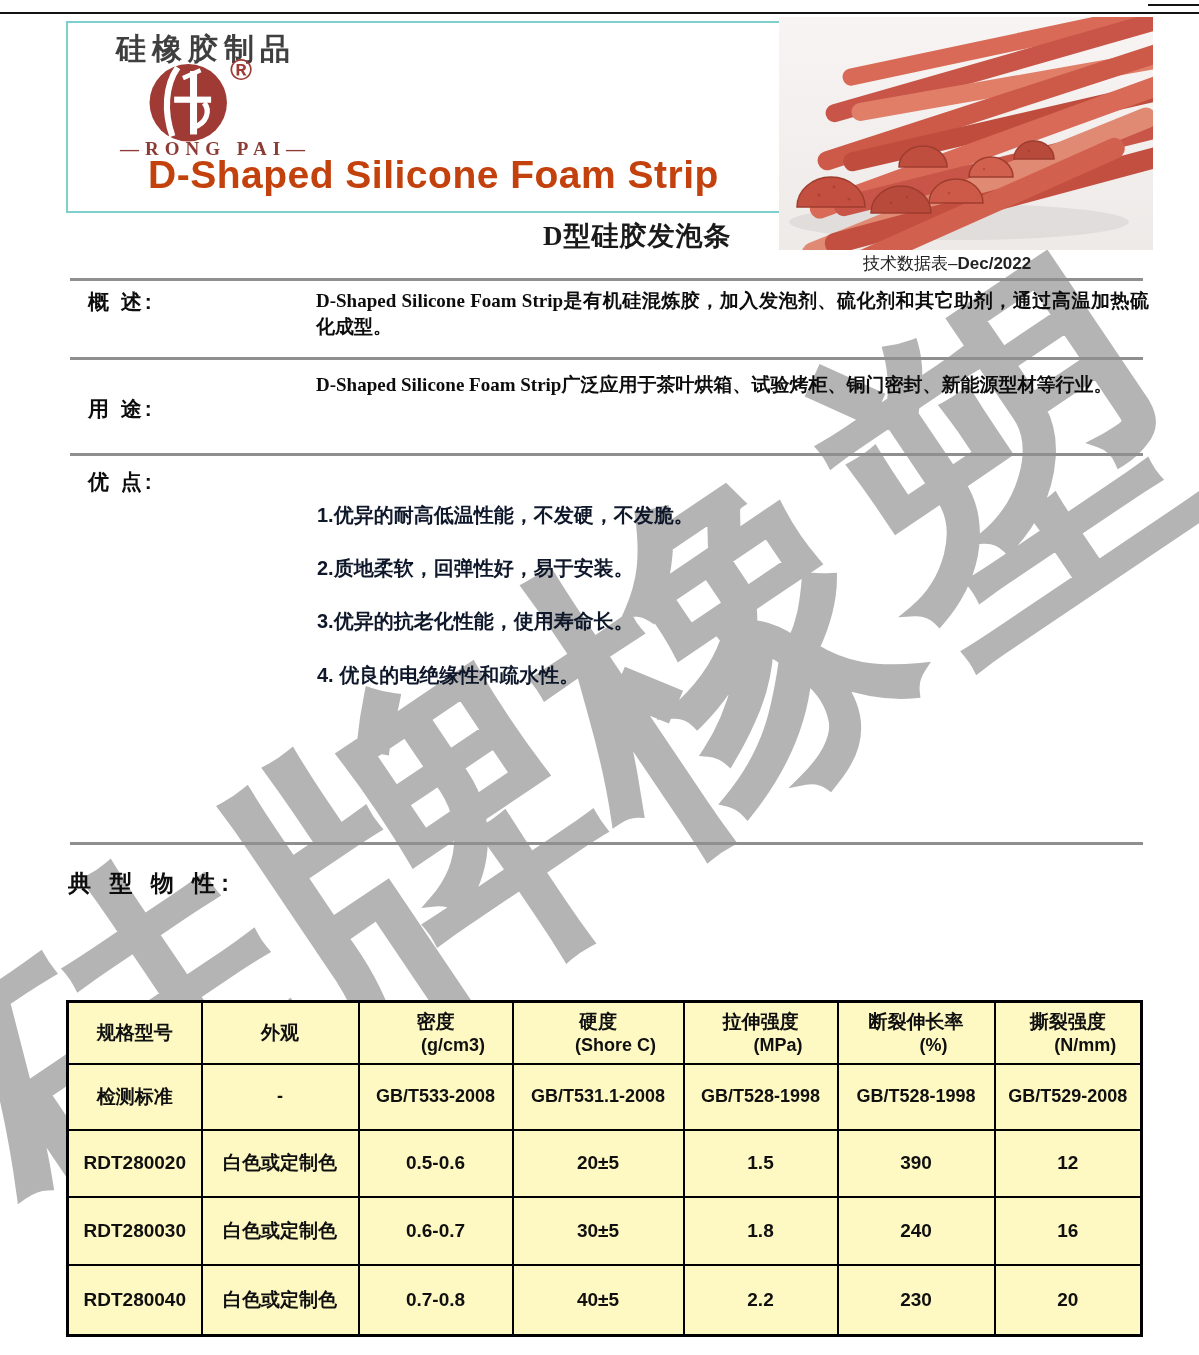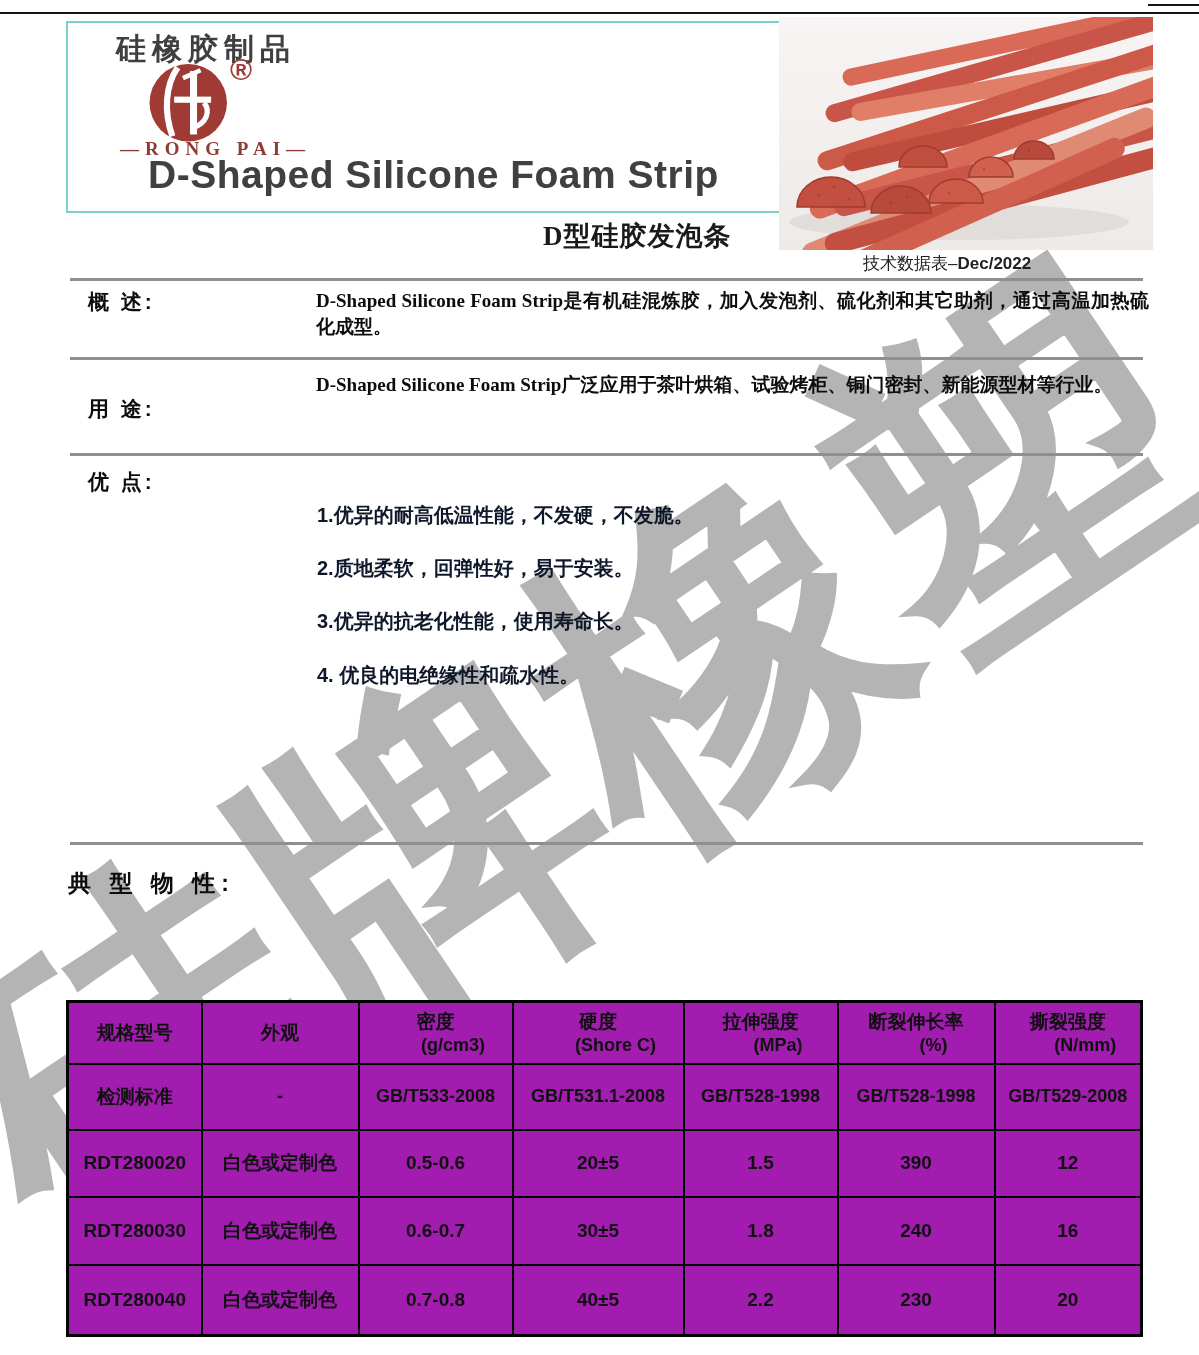--- a/index.html
+++ b/index.html
@@ -19,21 +19,21 @@
   
   .brand-box { position:absolute; left:66px; top:21px; width:710px; height:188px;
                border:2px solid #7fd0cd; background:#ffffff; z-index:2;padding-left:28px; }
   .brand-company { position:absolute; left:48px; top:6px; font-size:30px; font-weight:600;
                    letter-spacing:6px; color:#3f3f3f; }
   .brand-seal { position:absolute; left:78px; top:34px; width:88px; height:88px; }
   .brand-reg  { position:absolute; left:162px; top:30px; font-size:30px; color:#a03a34; font-weight:bold; }
   .brand-name { position:absolute; left:52px; top:115px; font-size:19px; font-weight:bold;
                 letter-spacing:6px; color:#8d3b34; font-family:"Liberation Serif", serif; }
   .title { position:absolute; left:80px; top:130px; margin:0; font-size:39px; font-weight:bold;
-           letter-spacing:0.5px; color:#404040; white-space:nowrap; }
+           letter-spacing:0.5px; color:#c2410c; white-space:nowrap; }
 
   .subtitle { position:absolute; left:543px; top:218px; z-index:2; font-size:27px; font-weight:bold;
               color:#1a1a1a; font-family:"Liberation Serif", serif; letter-spacing:1px; }
 
   
   .photo { position:absolute; left:779px; top:17px; width:374px; height:233px; z-index:3; }
 
   .ds-label { position:absolute; left:863px; top:252px; z-index:2; font-size:17px; color:#222; }
   .ds-label b { font-weight:bold; }
 
@@ -49,21 +49,21 @@
               line-height:26px; color:#0d0d0d; font-family:"Liberation Serif", serif; text-align:justify; }
   .body-overview { top:288px; } .body-usage { top:372px; }
   .adv { position:absolute; left:317px; z-index:2; font-size:20px; font-weight:bold; color:#0f172a; }
   .adv1 { top:502px; } .adv2 { top:555px; } .adv3 { top:608px; } .adv4 { top:640px;margin-top:22px; }
 
   .prop-heading { position:absolute; left:68px; top:868px; z-index:2; font-size:23px; font-weight:bold;
                   letter-spacing:6px; color:#0d0d0d; }
 
   
   table.props { position:absolute; left:66px; top:1000px; width:1074px; z-index:3;
-                border-collapse:collapse; table-layout:fixed; background:#a21caf;
+                border-collapse:collapse; table-layout:fixed; background:#fef9c3;
                 border:3px solid #000; }
   table.props td, table.props th { border:2px solid #000; text-align:center; vertical-align:middle;
                 padding:0; font-weight:bold; color:#101010; }
   tr.hdr-row  { height:62px; font-size:19px; }
   tr.hdr-row .h2 { font-size:18px;padding-left:35px; }
   tr.std-row  { height:66px; font-size:18px; }
   tr.std-row td.c0 { font-size:19px; }
   tr.data-a { height:67px; font-size:19px; }
   tr.data-b { height:68px; font-size:19px;margin-top:7px; }
   tr.data-c { height:71px; font-size:19px; }

